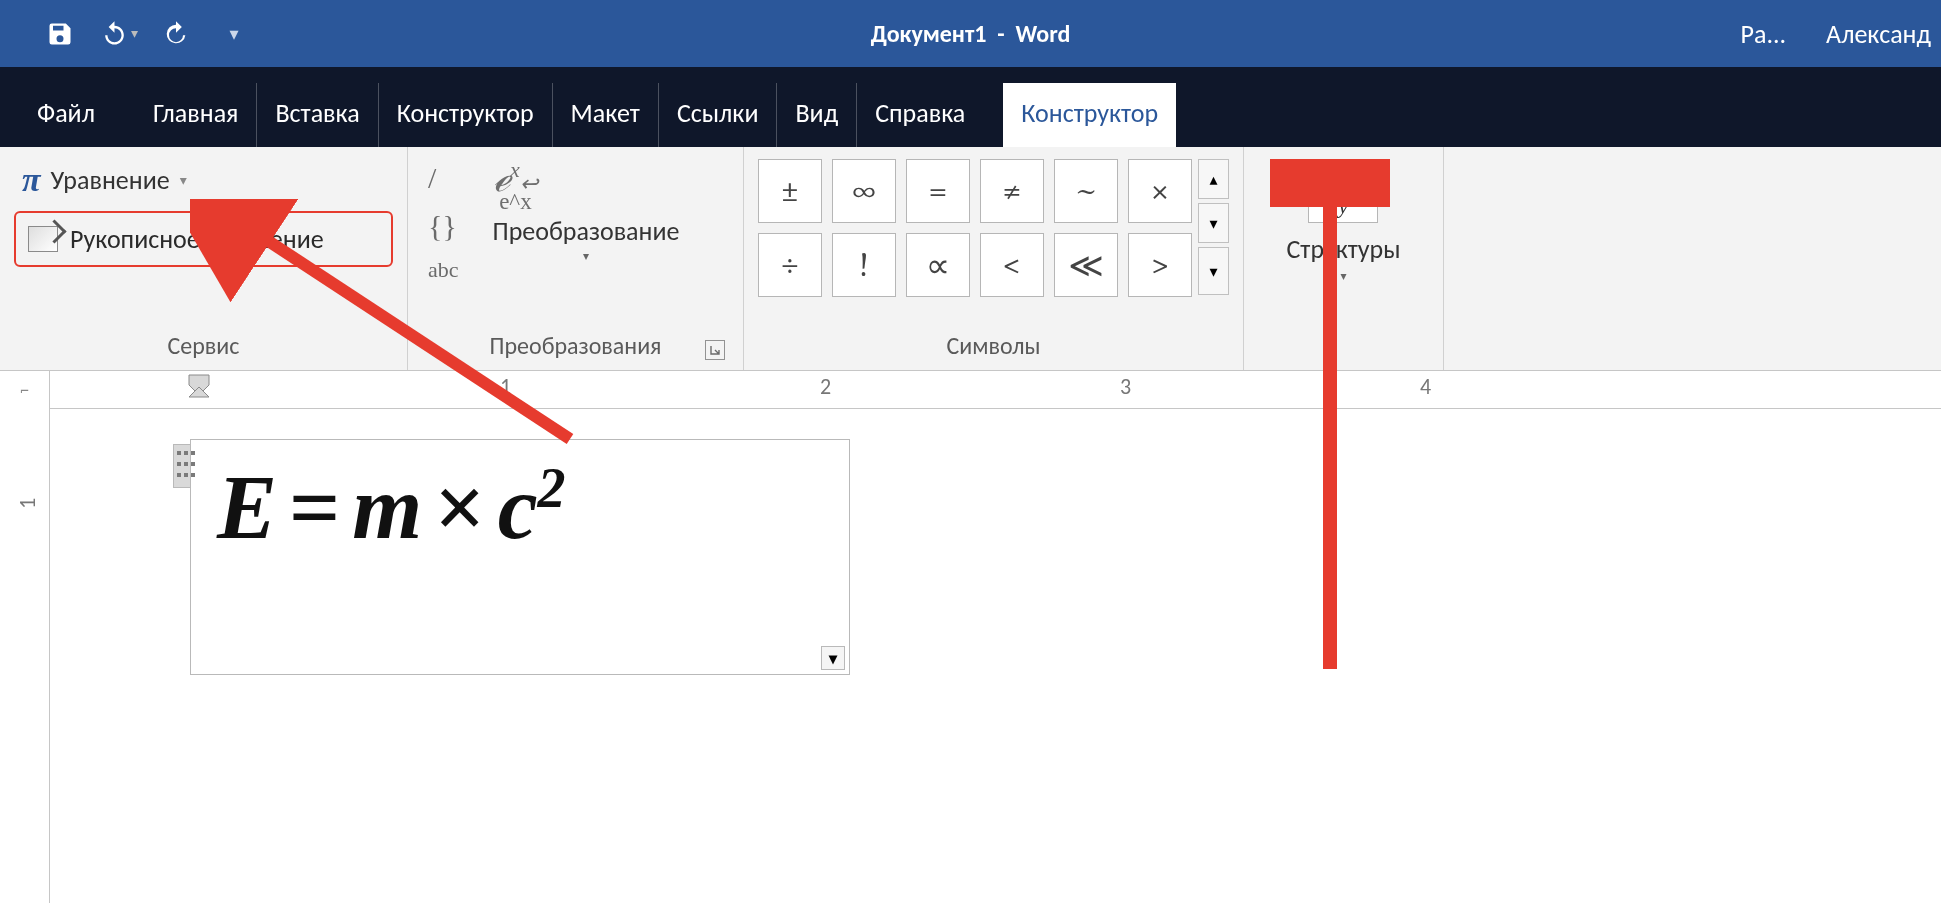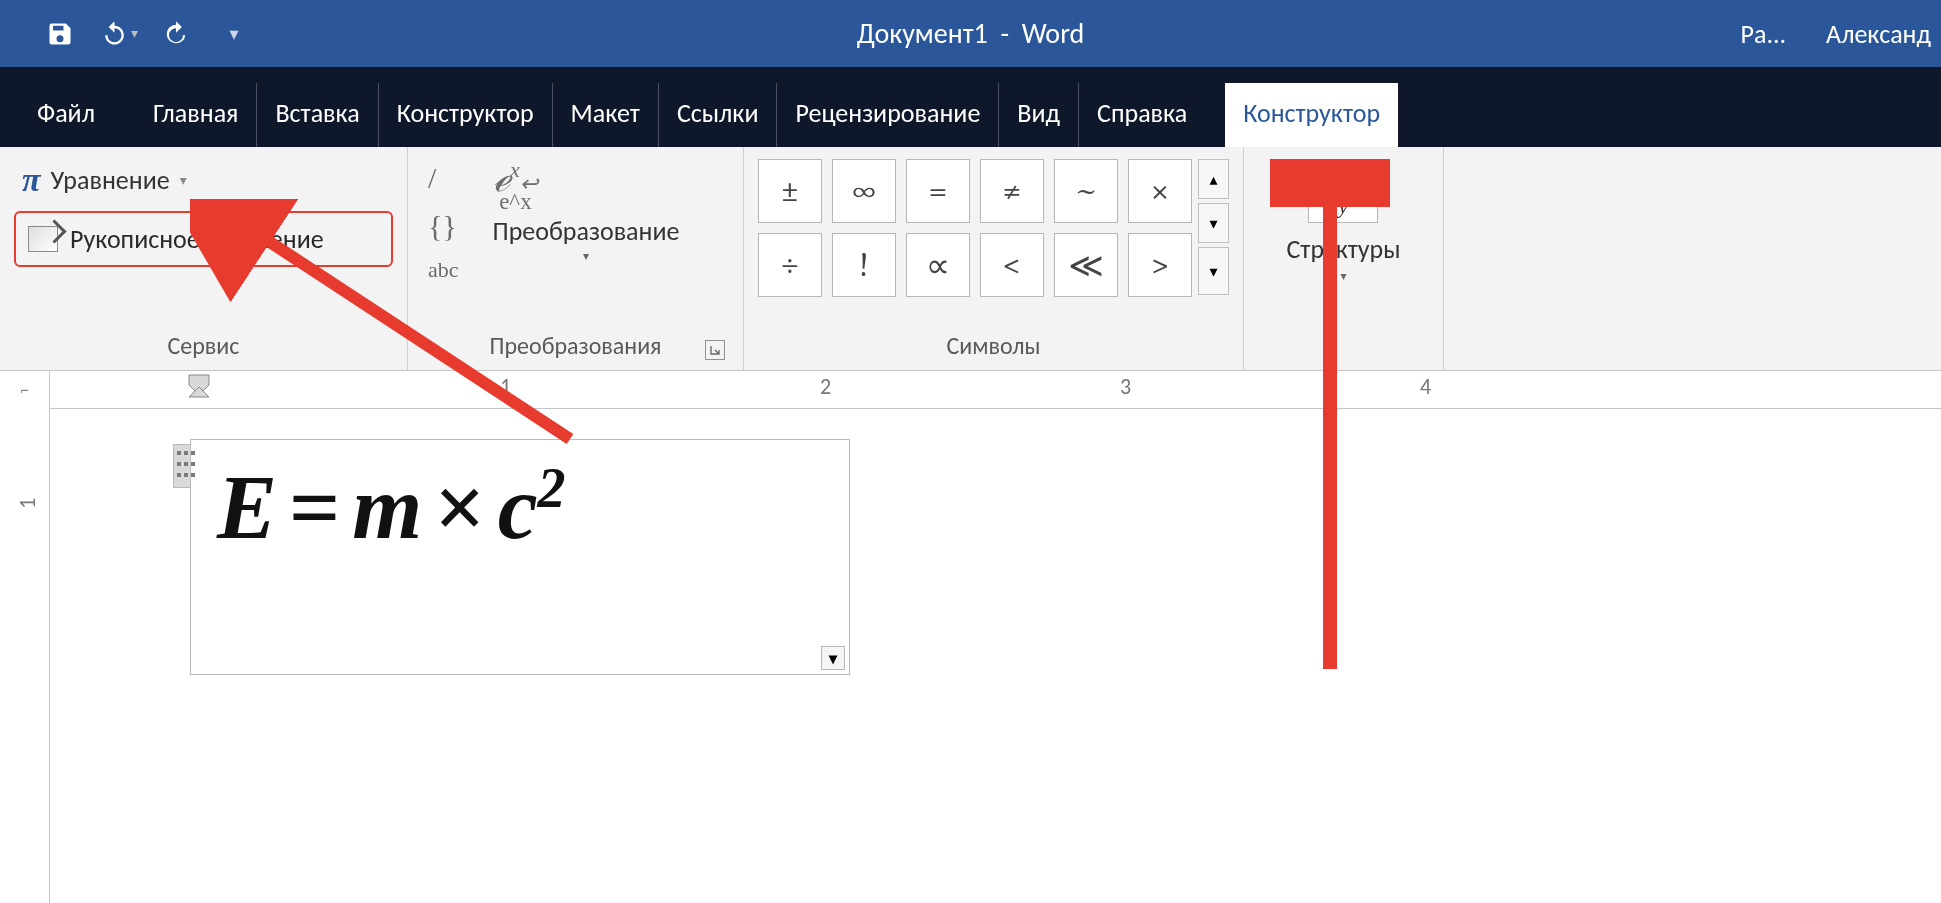--- a/index.html
+++ b/index.html
@@ -3,21 +3,21 @@
 <meta charset="utf-8">
 <style>
   * { box-sizing: border-box; margin: 0; padding: 0; }
   html, body { width: 1941px; height: 903px; font-family: "Segoe UI", "Calibri", sans-serif; background: #fff; overflow: hidden; }
   
   
   .title-bar { background: #2b579a; height: 67px; display: flex; align-items: center; color: #fff; position: relative; }
   .qat { display: flex; align-items: center; padding-left: 40px; gap: 18px; }
   .qat-btn { width: 40px; height: 40px; display: flex; align-items: center; justify-content: center; cursor: pointer; }
   .qat-btn svg { fill: #fff; }
-  .doc-title { position: absolute; left: 50%; transform: translateX(-50%); font-size: 28px; font-weight: 400; }
+  .doc-title { position: absolute; left: 50%; transform: translateX(-50%); font-size: 24px; font-weight: 700; }
   .title-right { position: absolute; right: 0; display: flex; align-items: center; gap: 40px; padding-right: 10px; }
   .title-right span { font-size: 26px; }
   
   
   .ribbon-tabs { background: #0f172a; height: 80px; display: flex; align-items: flex-end; padding-left: 19px; color: #fff; }
   .ribbon-tab { padding: 14px 18px 18px; font-size: 26px; cursor: pointer; border-right: 1px solid rgba(255,255,255,.25); position: relative; }
   .ribbon-tab.first { border-right: none; padding-right: 40px; }
   .ribbon-tab.noborder { border-right: none; }
   .ribbon-tab.active { background: #fff; color: #2b579a; border-right: none; }
   
@@ -120,21 +120,20 @@
   </div>
 </div>
 
 <div class="ribbon-tabs">
   <div class="ribbon-tab first">Файл</div>
   <div class="ribbon-tab">Главная</div>
   <div class="ribbon-tab">Вставка</div>
   <div class="ribbon-tab">Конструктор</div>
   <div class="ribbon-tab">Макет</div>
   <div class="ribbon-tab">Ссылки</div>
-  <div class="ribbon-tab">Рецензирование</div>
   <div class="ribbon-tab">Вид</div>
   <div class="ribbon-tab noborder">Справка</div>
   <div style="flex:0 0 20px;"></div>
   <div class="ribbon-tab active noborder">Конструктор</div>
 </div>
 
 <div class="ribbon">
 
   <div class="ribbon-group svc">
     <div class="group-body">

